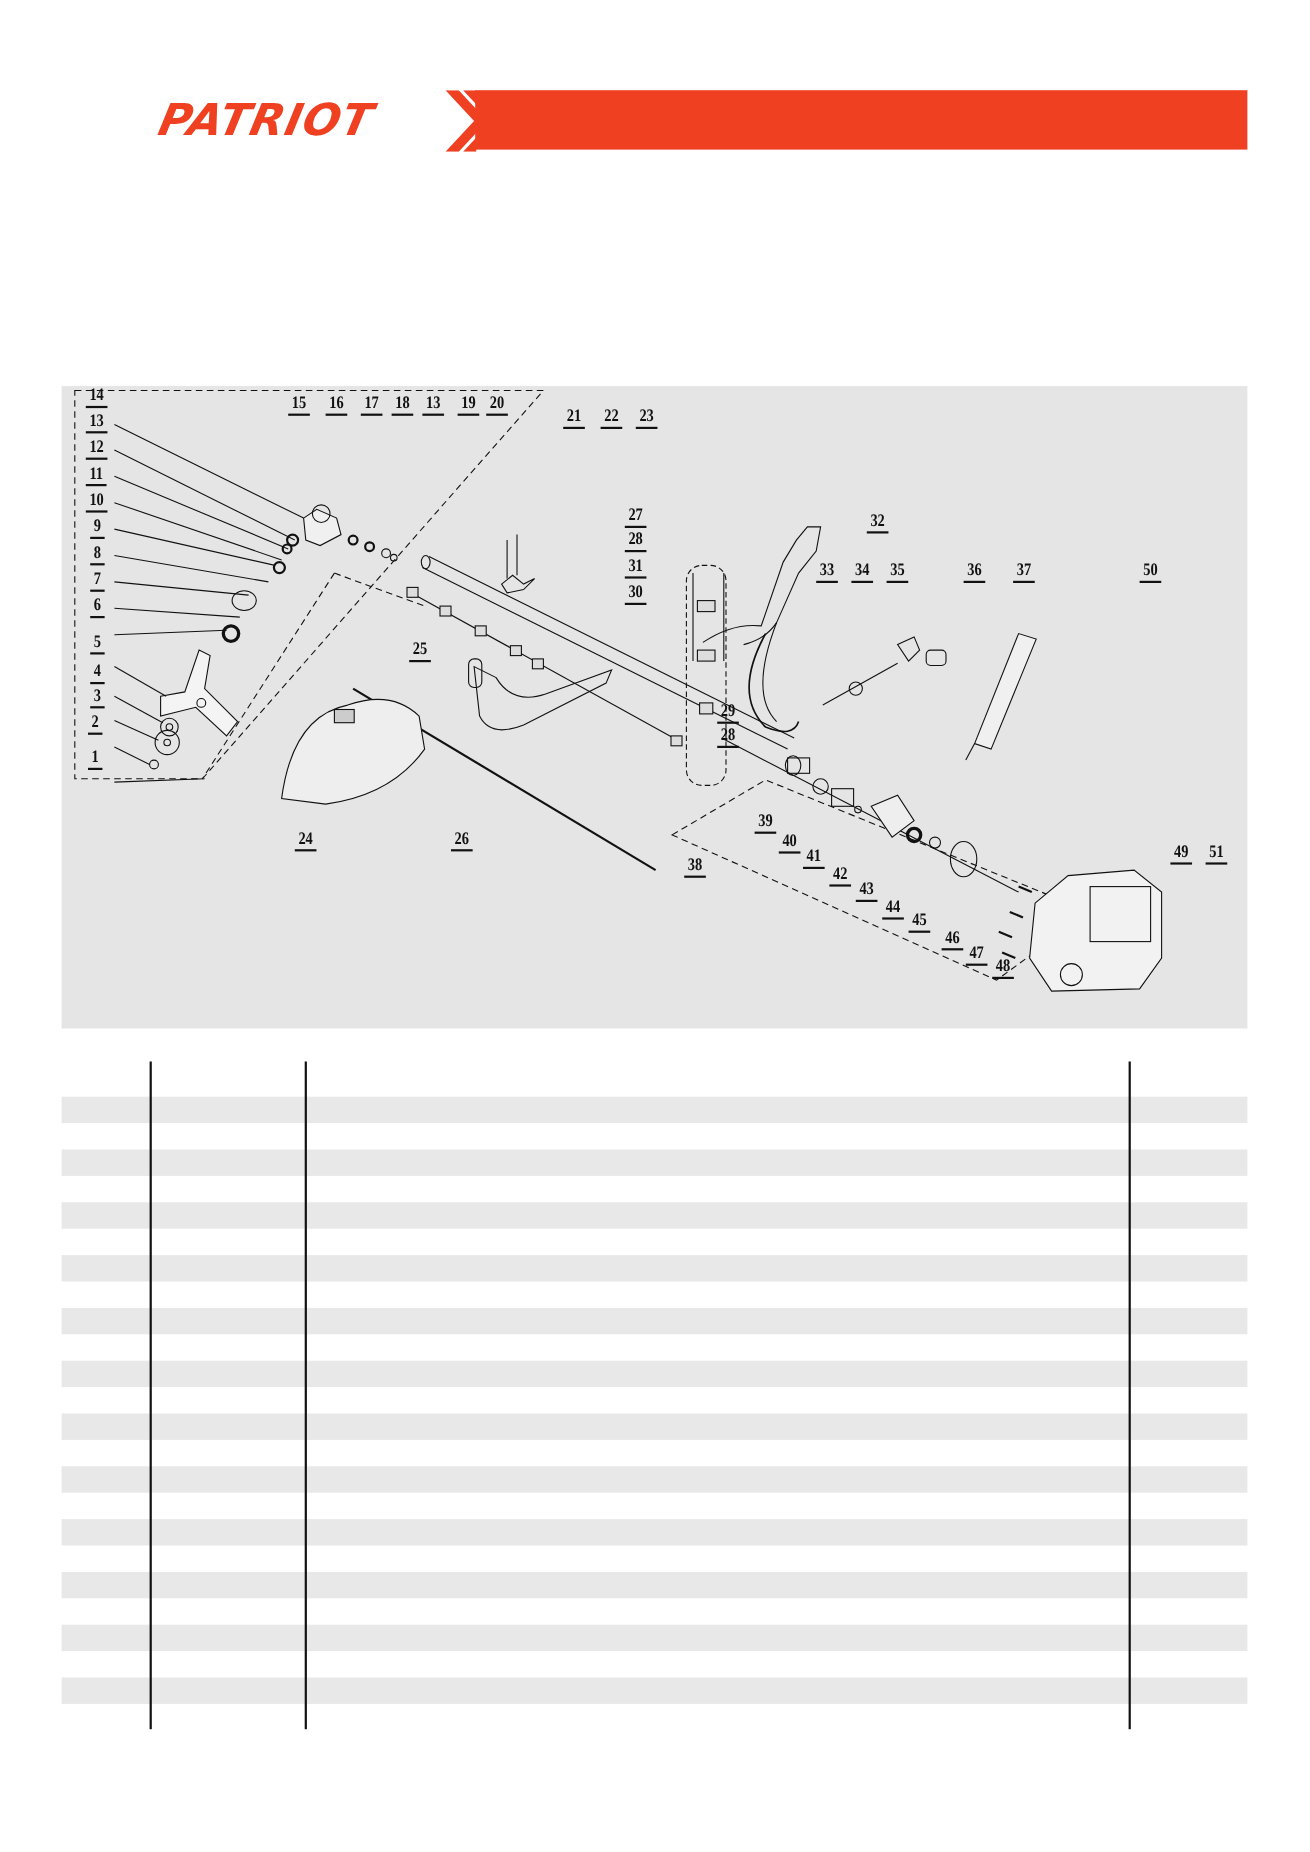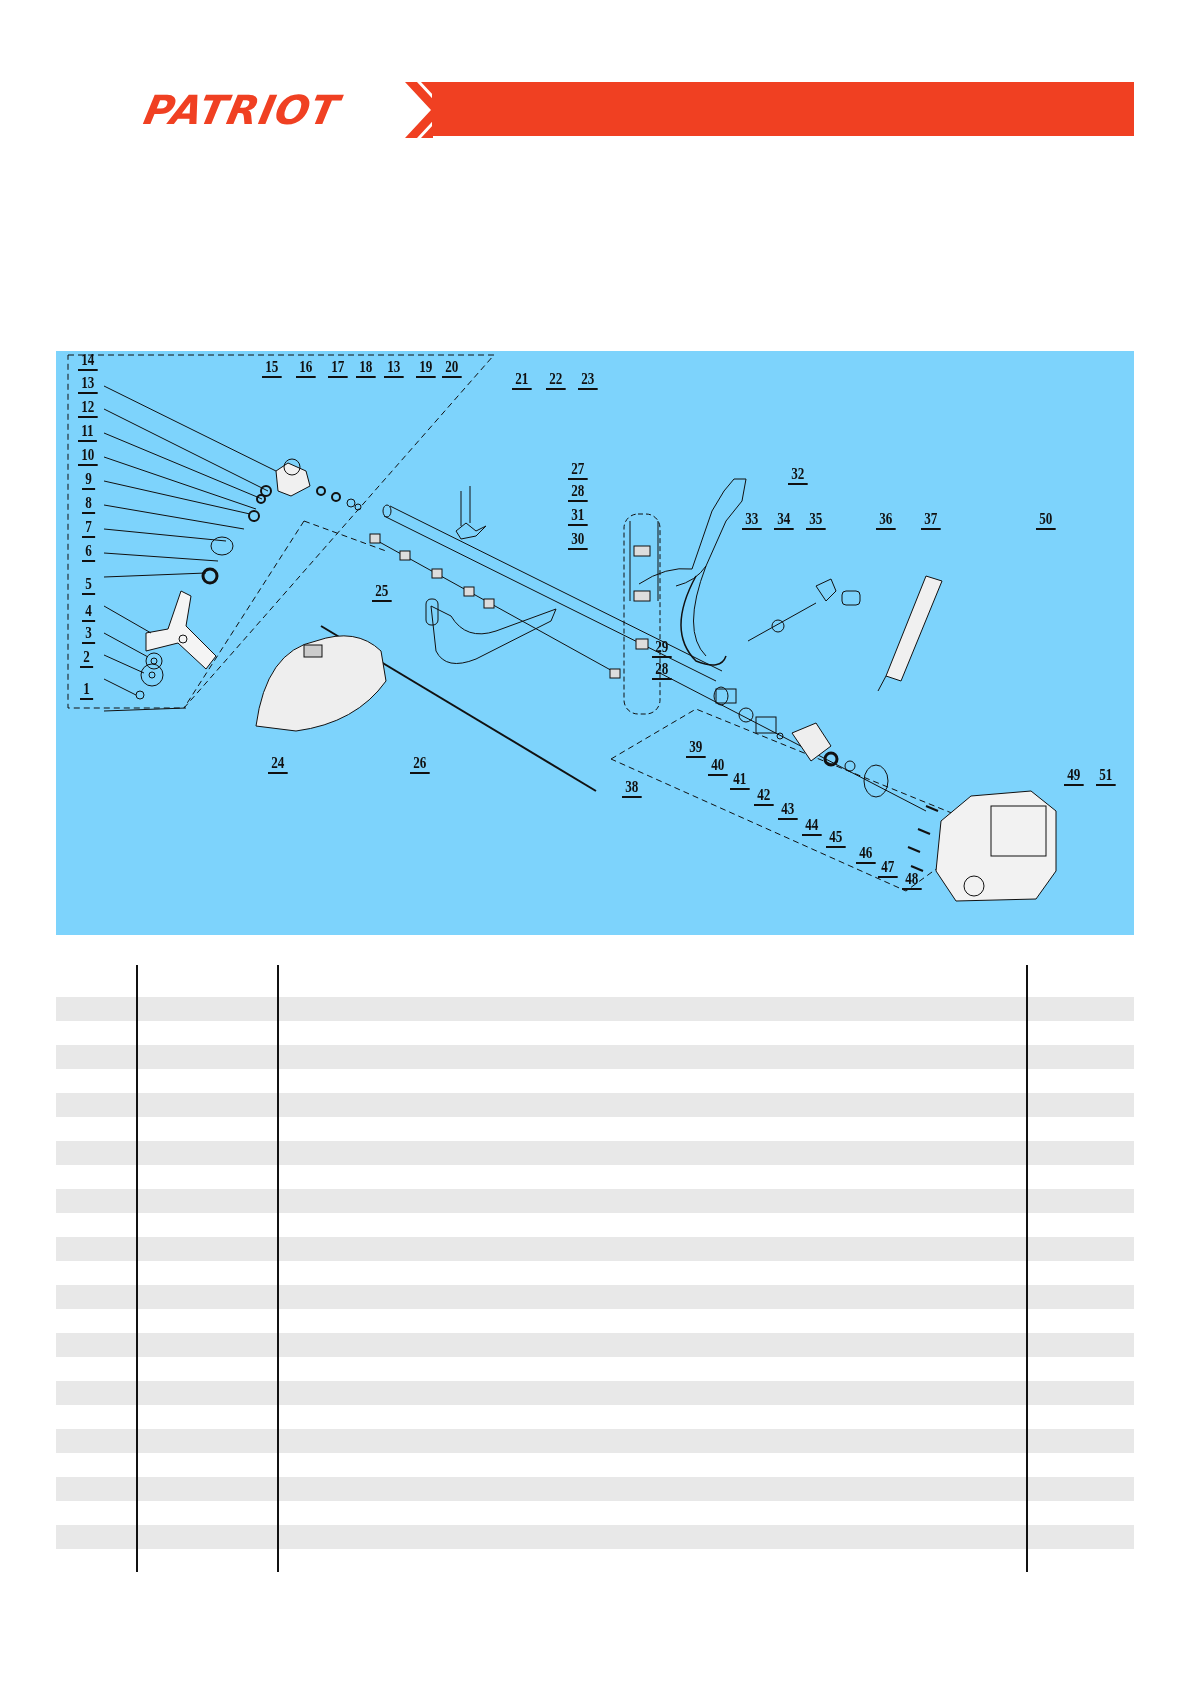--- a/index.html
+++ b/index.html
@@ -1,20 +1,20 @@
 <!DOCTYPE html>
 <html><head>
 <meta charset="utf-8">
 <style>
   html,body{margin:0;padding:0;background:#fff;}
   body{width:1191px;height:1684px;position:relative;overflow:hidden;font-family:"Liberation Sans",sans-serif;}
   .logo{position:absolute;left:145px;top:88px;font-family:"DejaVu Sans",sans-serif;font-weight:bold;font-style:italic;font-size:40px;letter-spacing:1px;color:#F04022;transform:skewX(-12deg);line-height:44px;}
   .chev{position:absolute;left:405px;top:82px;width:60px;height:56px;}
   .bar{position:absolute;left:432px;top:82px;width:702px;height:54px;background:#F04022;}
-  .panel{position:absolute;left:56px;top:351px;width:1078px;height:584px;background:#7dd3fc;}
+  .panel{position:absolute;left:56px;top:351px;width:1078px;height:584px;background:#e5e5e5;}
   .panel svg{position:absolute;left:0;top:0;}
   .lbl{position:absolute;font-family:"Liberation Serif",serif;font-weight:bold;font-size:16px;color:#111;line-height:16px;transform:scaleX(.82);transform-origin:left top;border-bottom:2px solid #111;padding:0 4px 1px 4px;}
   .tbl{position:absolute;left:56px;top:965px;width:1078px;height:607px;}
   .row{position:absolute;left:0;width:1078px;height:24px;}
   .row.g{background:#e8e8e8;}
   .vline{position:absolute;top:0;width:1.5px;height:607px;background:#111;}
 </style>
 </head>
 <body>
 

